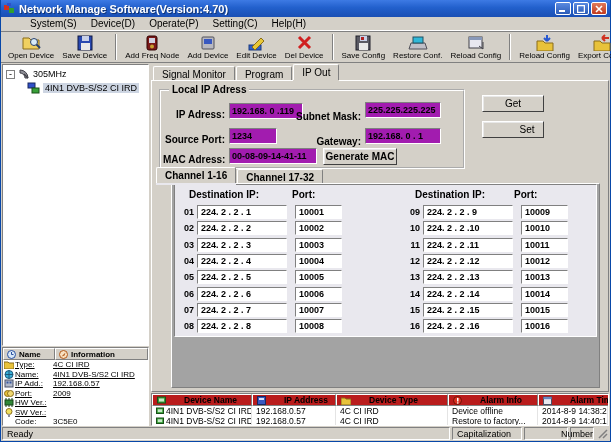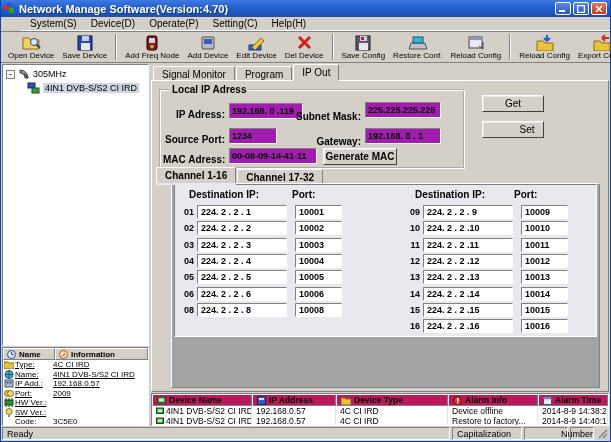--- a/index.html
+++ b/index.html
@@ -95,21 +95,21 @@
   .chan-ip{ width:90px; height:14px; border:1px solid; border-color:#808080 #fff #fff #808080;
     background:#fff; font:bold 9px "Liberation Sans",sans-serif; padding:0 3px; }
   .chan-port{ width:47px; height:14px; margin-left:8px; border:1px solid;
     border-color:#808080 #fff #fff #808080; background:#fff;
     font:bold 9px "Liberation Sans",sans-serif; padding:0 3px; }
 
   
   .dev-table{ height:33px; margin-top:1px; border:1px solid; border-color:#808080 #fff #fff #808080;
     background:#fff; font-size:8.5px; overflow:hidden; }
   .dt-head{ display:flex; height:12px; }
-  .dt-hcell{ display:flex; align-items:center; gap:3px; background:#be185d; font-weight:bold;
+  .dt-hcell{ display:flex; align-items:center; gap:18px; background:#b91c1c; font-weight:bold;
     border:1px solid; border-color:#fff #808080 #808080 #fff; padding:0 4px; white-space:nowrap; }
   .dt-row{ display:flex; height:10px; line-height:10px; white-space:nowrap; }
   .dt-cell{ padding:0 4px; overflow:hidden; border-right:1px solid #e4e4e4; display:flex; align-items:center; gap:2px; }
   .w1{ width:100px; flex:none; } .w2{ width:84px; flex:none; } .w3{ width:112px; flex:none; }
   .w4{ width:90px; flex:none; } .w5{ flex:1; }
 
   
   .statusbar{ height:15px; display:flex; align-items:stretch; gap:2px; padding:1px 1px 1px 1px;
     font-size:9px; background:#d4d0c8; }
   .sb-panel{ border:1px solid; border-color:#808080 #fff #fff #808080; padding:0 4px;
@@ -416,20 +416,25 @@
                   <span class="chan-num">05</span>
                   <input class="chan-ip" value="224. 2 . 2 . 5" style="">
                   <input class="chan-port" value="10005" style="">
                 </div>
                   <div class="chan-row">
                   <span class="chan-num">06</span>
                   <input class="chan-ip" value="224. 2 . 2 . 6" style="">
                   <input class="chan-port" value="10006" style="">
                 </div>
                   <div class="chan-row">
+                  <span class="chan-num">07</span>
+                  <input class="chan-ip" value="224. 2 . 2 . 7" style="">
+                  <input class="chan-port" value="10007" style="">
+                </div>
+                  <div class="chan-row">
                   <span class="chan-num">08</span>
                   <input class="chan-ip" value="224. 2 . 2 . 8" style="">
                   <input class="chan-port" value="10008" style="">
                 </div>
                 </div>
               <div class="chan-col" style="left:228px;">
 
               <div class="chan-row">
                   <span class="chan-num">09</span>
                   <input class="chan-ip" value="224. 2 . 2 . 9" style="">

